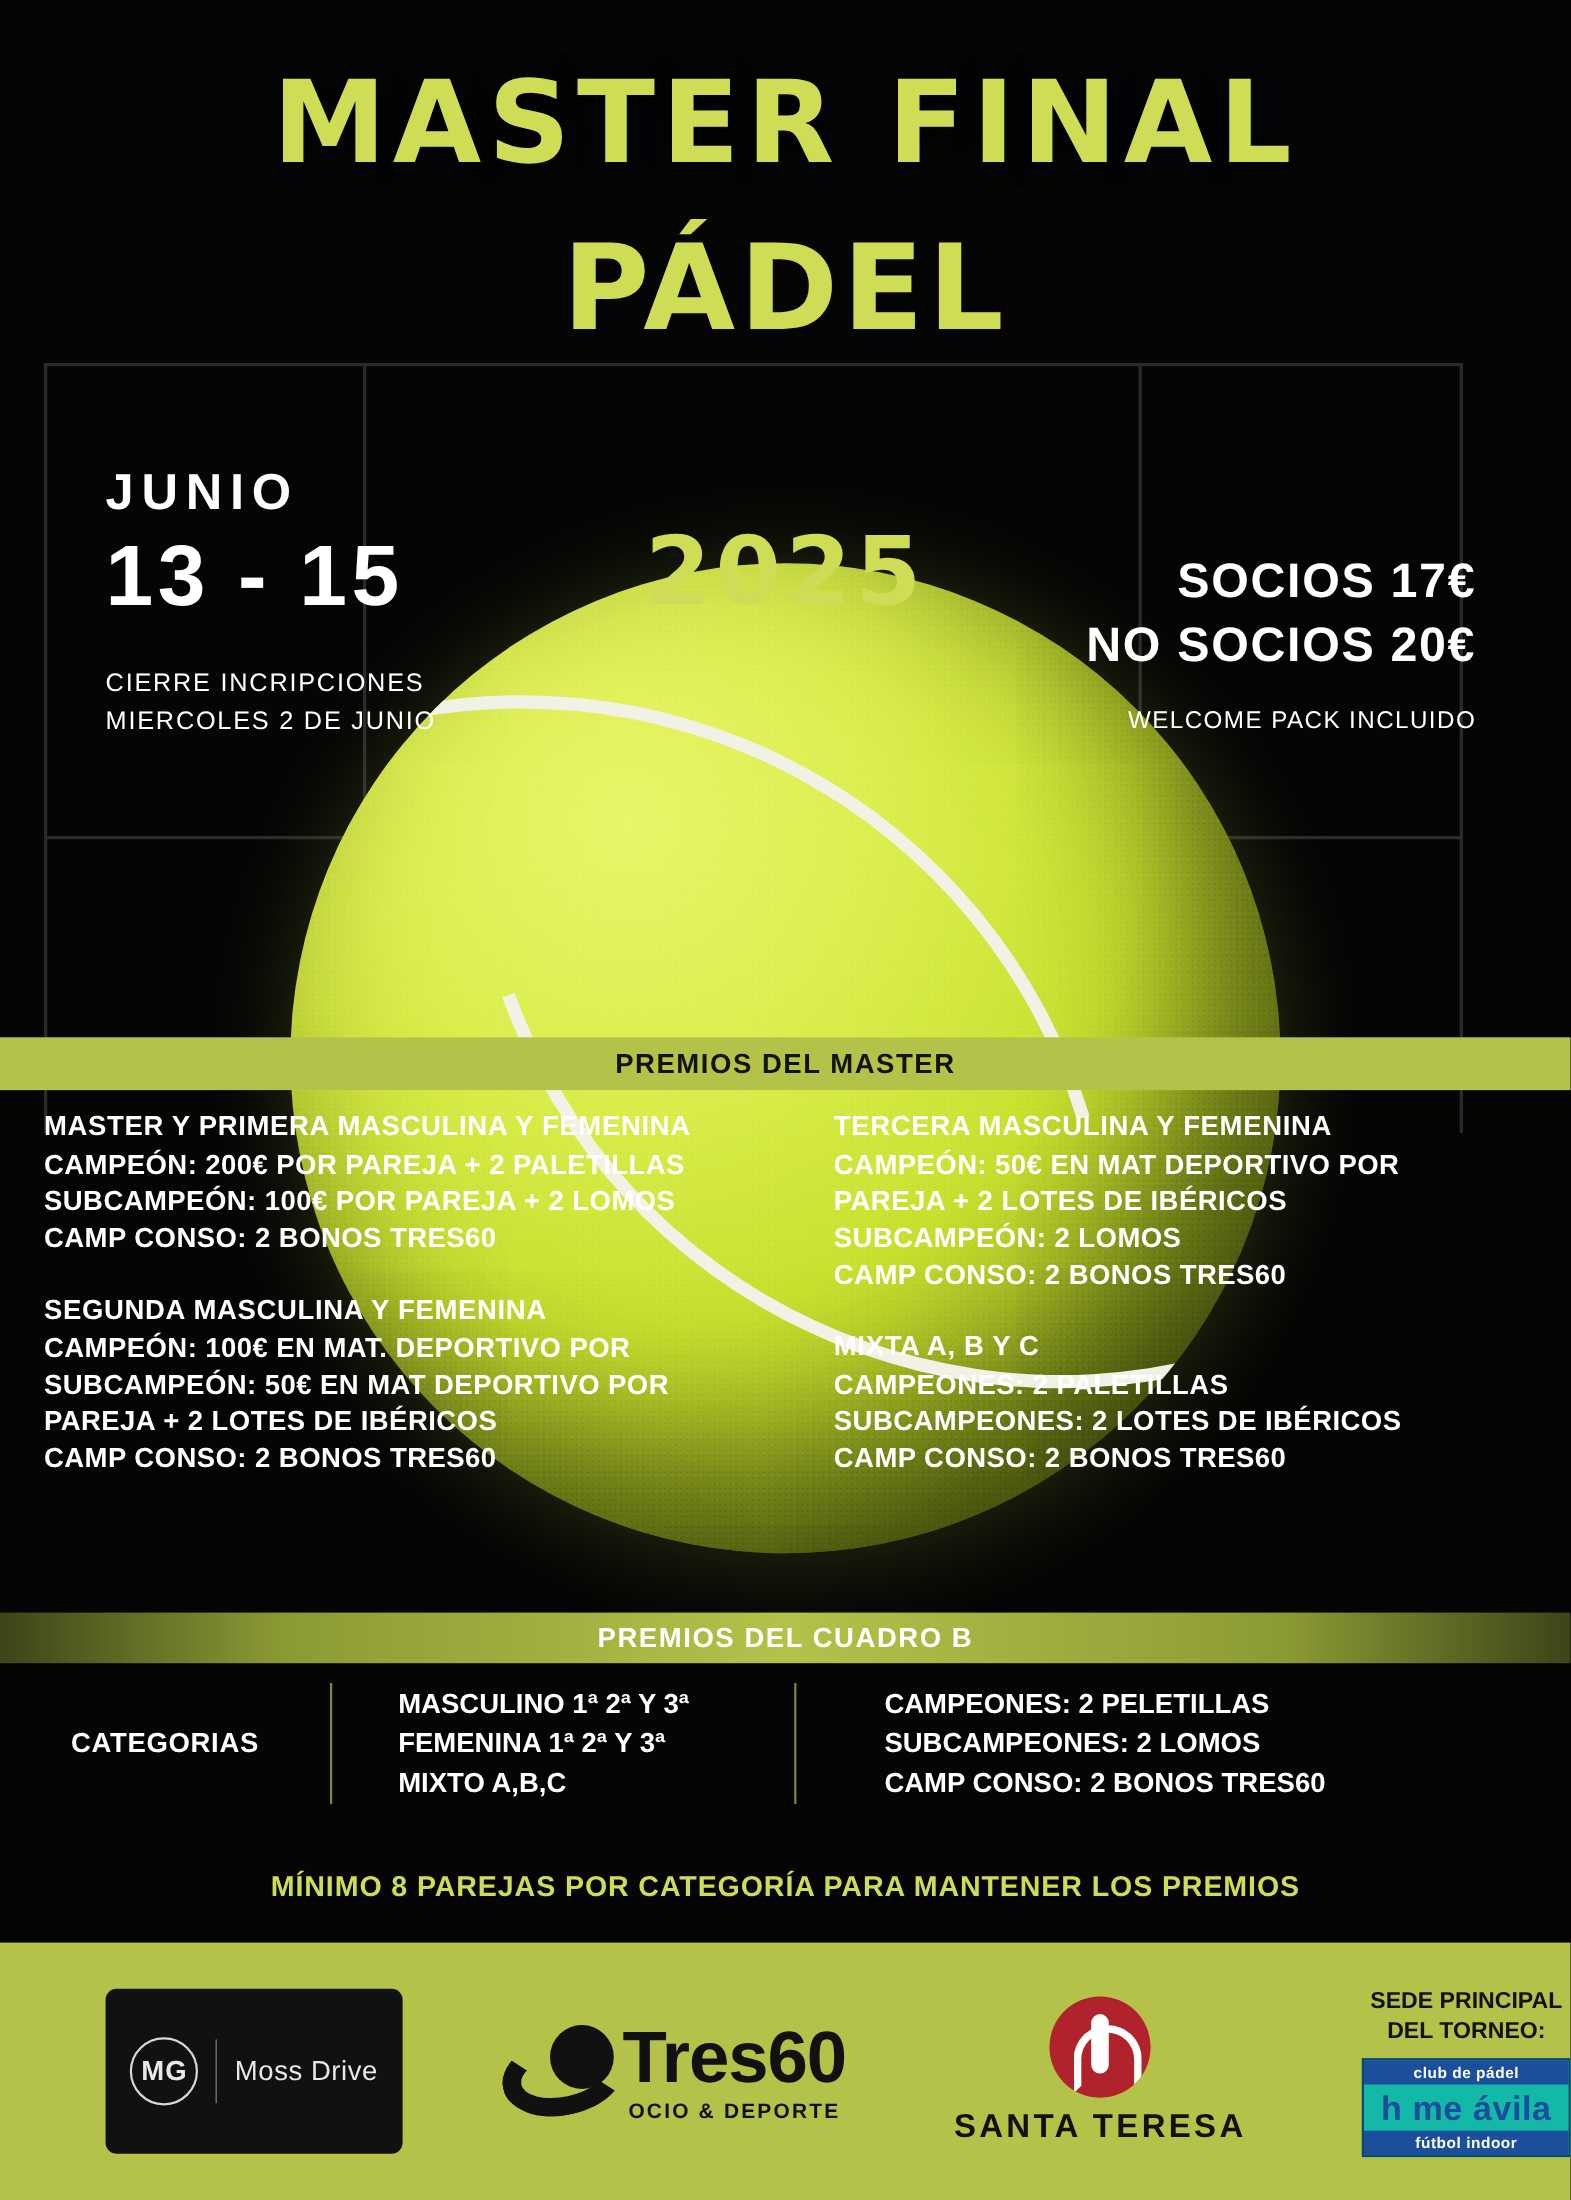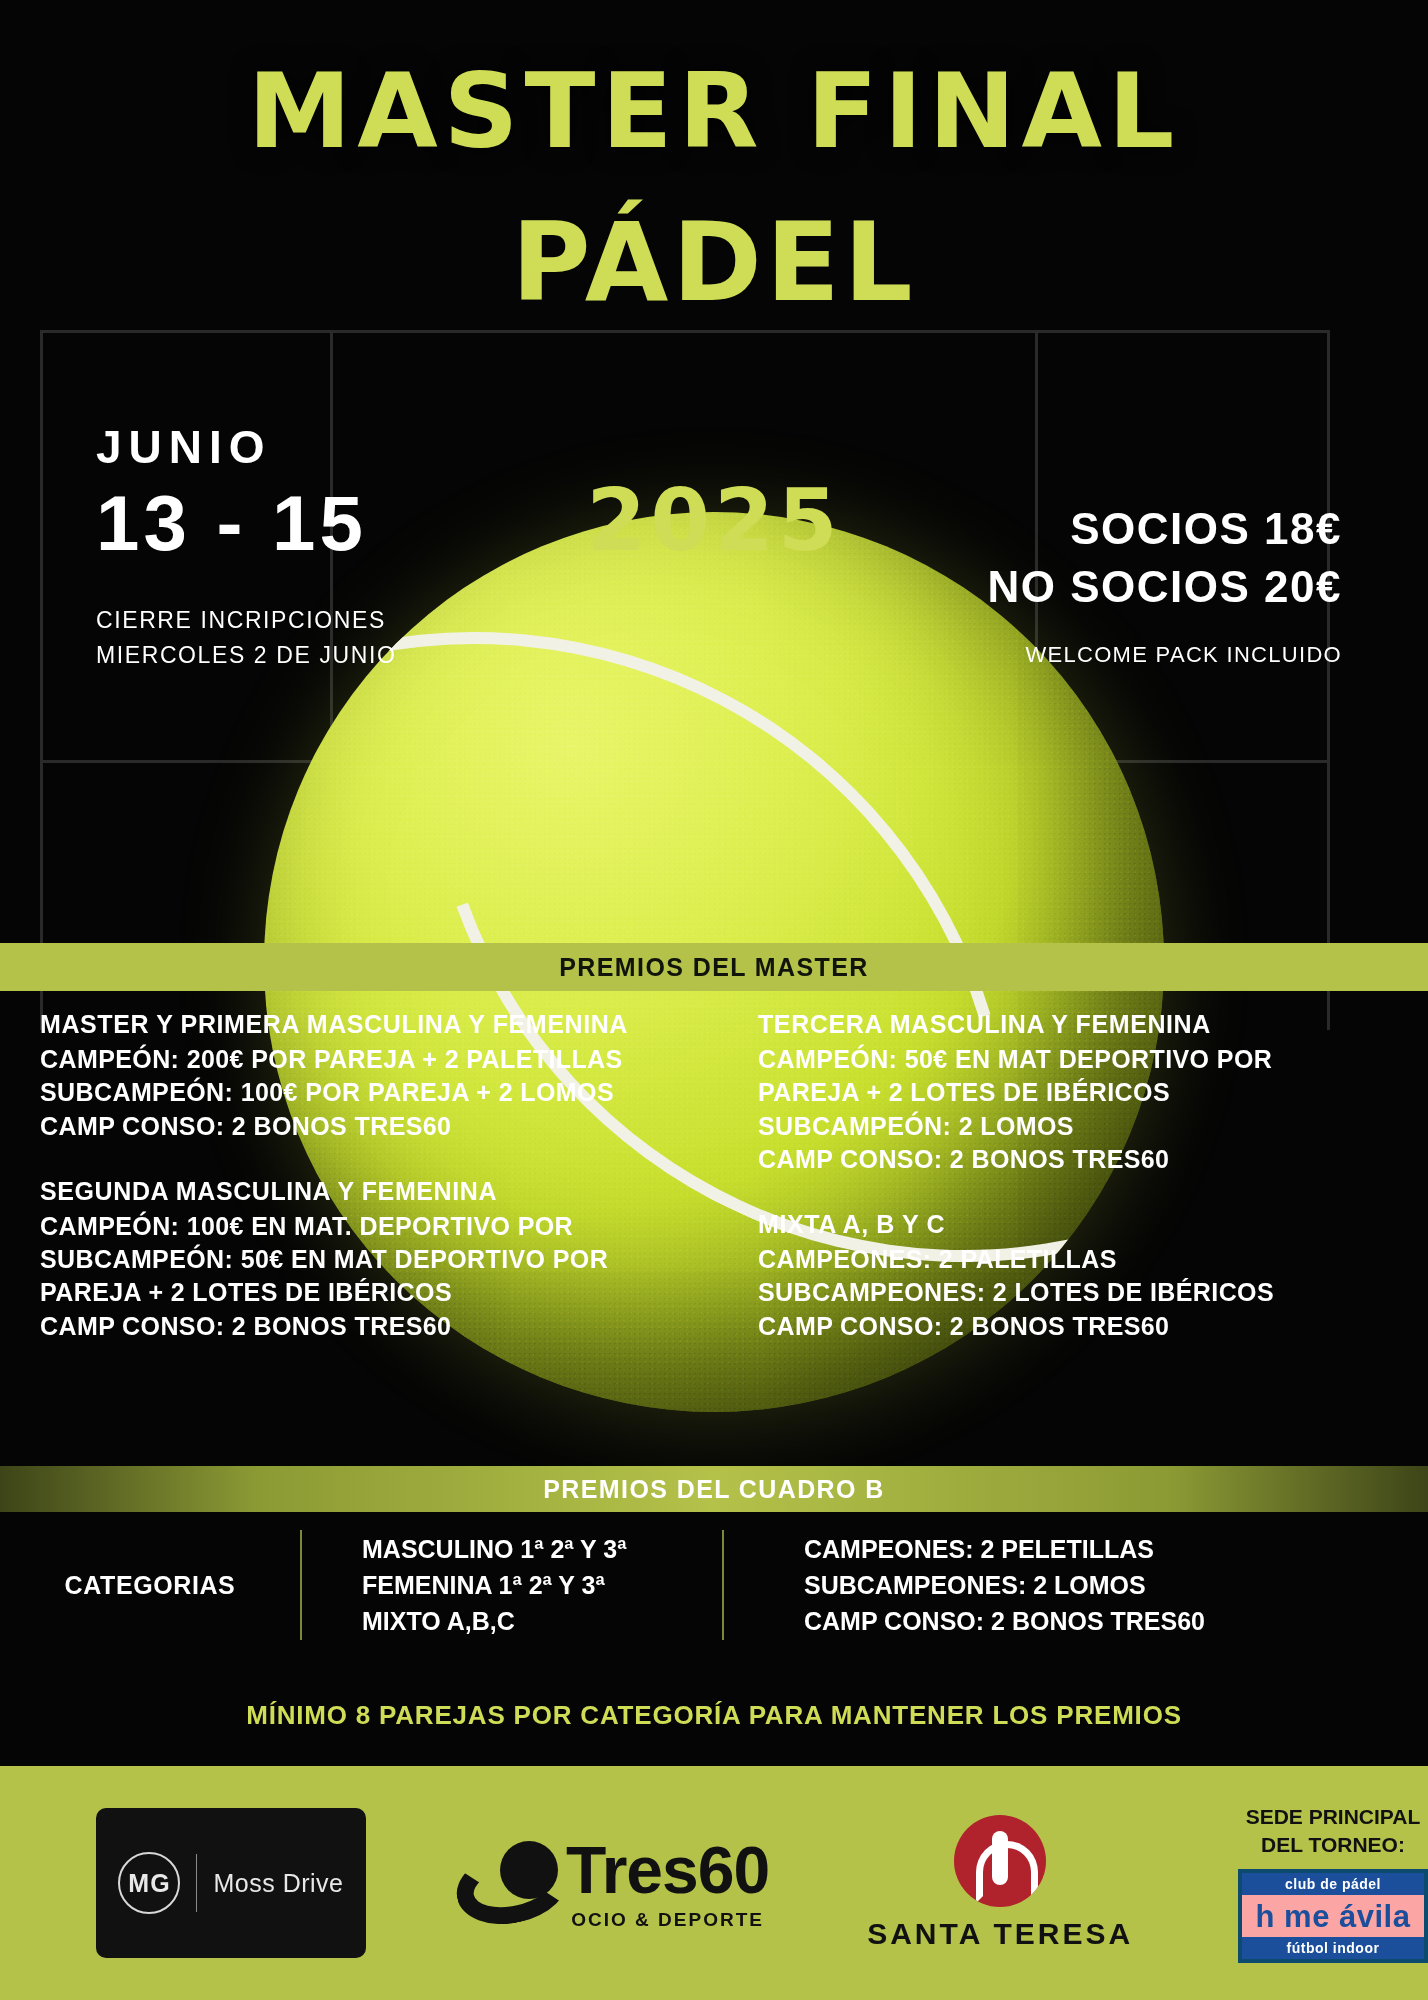--- a/index.html
+++ b/index.html
@@ -145,21 +145,21 @@
     content:""; position:absolute; left:38px; top:16px; width:16px; height:54px; background:#fff; border-radius:8px;
   }
   .st-mark:after {
     content:""; position:absolute; left:22px; top:26px; width:48px; height:48px;
     border:7px solid #fff; border-radius:50% 50% 0 0; border-bottom-color:transparent;
   }
   .st-txt { font-size:30px; font-weight:bold; color:#111; letter-spacing:3px; }
 
   .sp-sede { margin-left:auto; text-align:center; }
   .sede-label { font-size:21px; font-weight:bold; color:#111; line-height:1.35; margin-bottom:10px; }
-  .home-box { width:190px; background:#fca5a5; border:4px solid #0c4a6e; }
+  .home-box { width:190px; background:#14b8a6; border:2px solid #0c4a6e; }
   .home-top { background:#1b4f9c; color:#fff; font-size:14px; font-weight:bold; padding:3px 0; letter-spacing:0.5px; }
   .home-mid { color:#1b4f9c; font-size:31px; font-weight:bold; padding:4px 0 2px; letter-spacing:0.5px; }
   .home-bot { background:#1b4f9c; color:#fff; font-size:14px; font-weight:bold; padding:3px 0; letter-spacing:0.5px; }
 </style>
 </head>
 <body>
 
 <div class="poster">
 
   <div class="court">
@@ -188,21 +188,21 @@
   <div class="date-block">
     <div class="date-month">JUNIO</div>
     <div class="date-days">13 - 15</div>
     <div class="date-note">
       <div>CIERRE INCRIPCIONES</div>
       <div>MIERCOLES 2 DE JUNIO</div>
     </div>
   </div>
 
   <div class="price-block">
-    <div class="price-line">SOCIOS 18€</div>
+    <div class="price-line">SOCIOS 17€</div>
     <div class="price-line">NO SOCIOS 20€</div>
     <div class="price-note">WELCOME PACK INCLUIDO</div>
   </div>
 
   <div class="banner master">PREMIOS DEL MASTER</div>
 
   <div class="premios">
     <div class="col left">
 
       <div class="blk">

